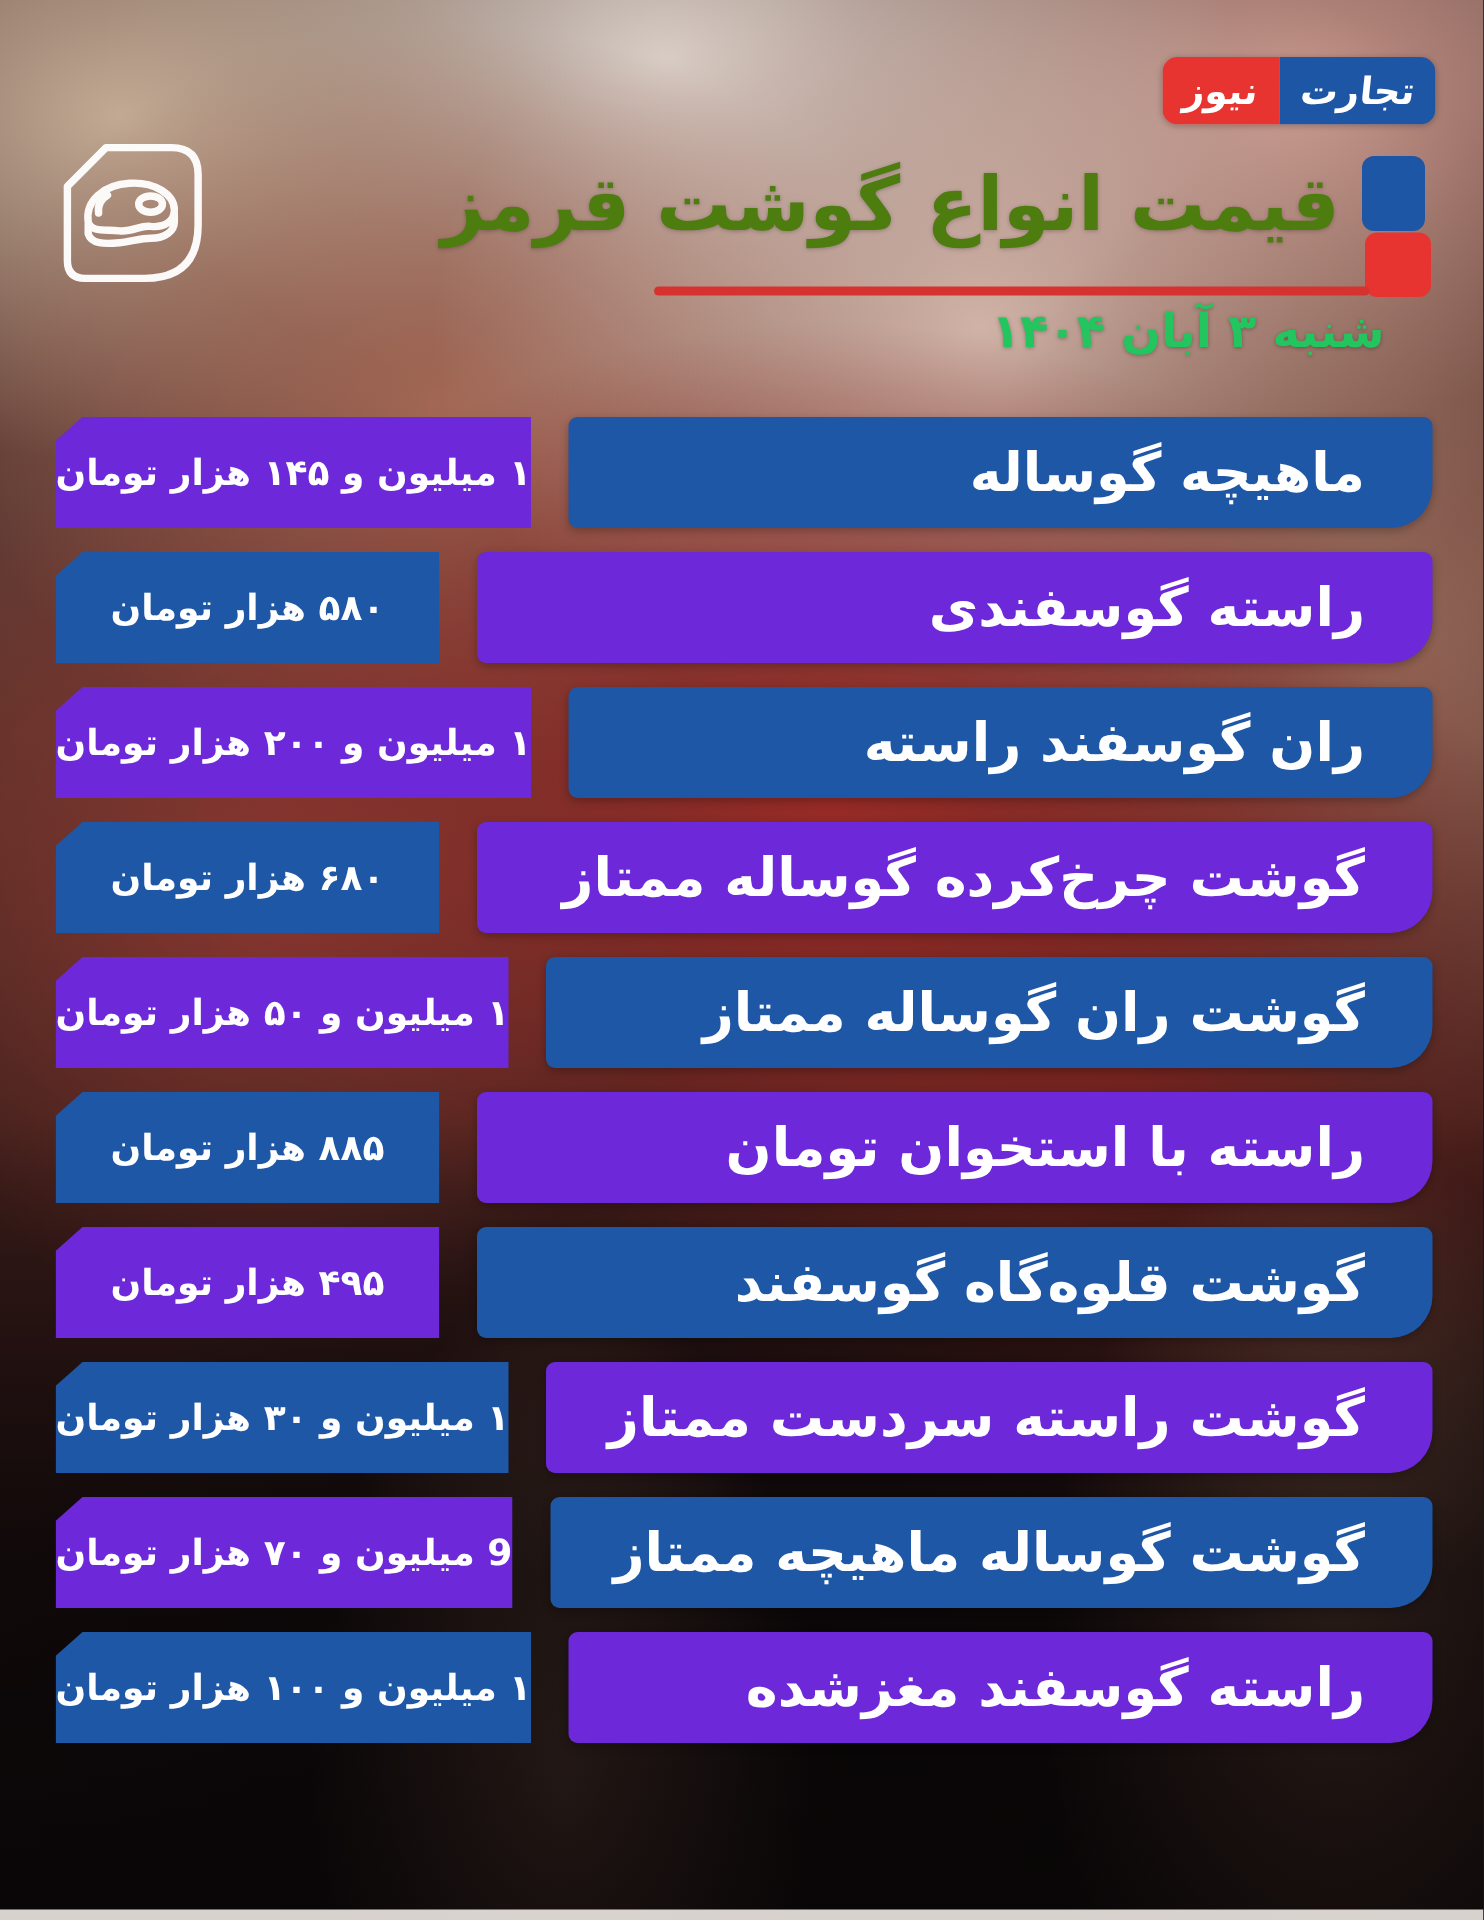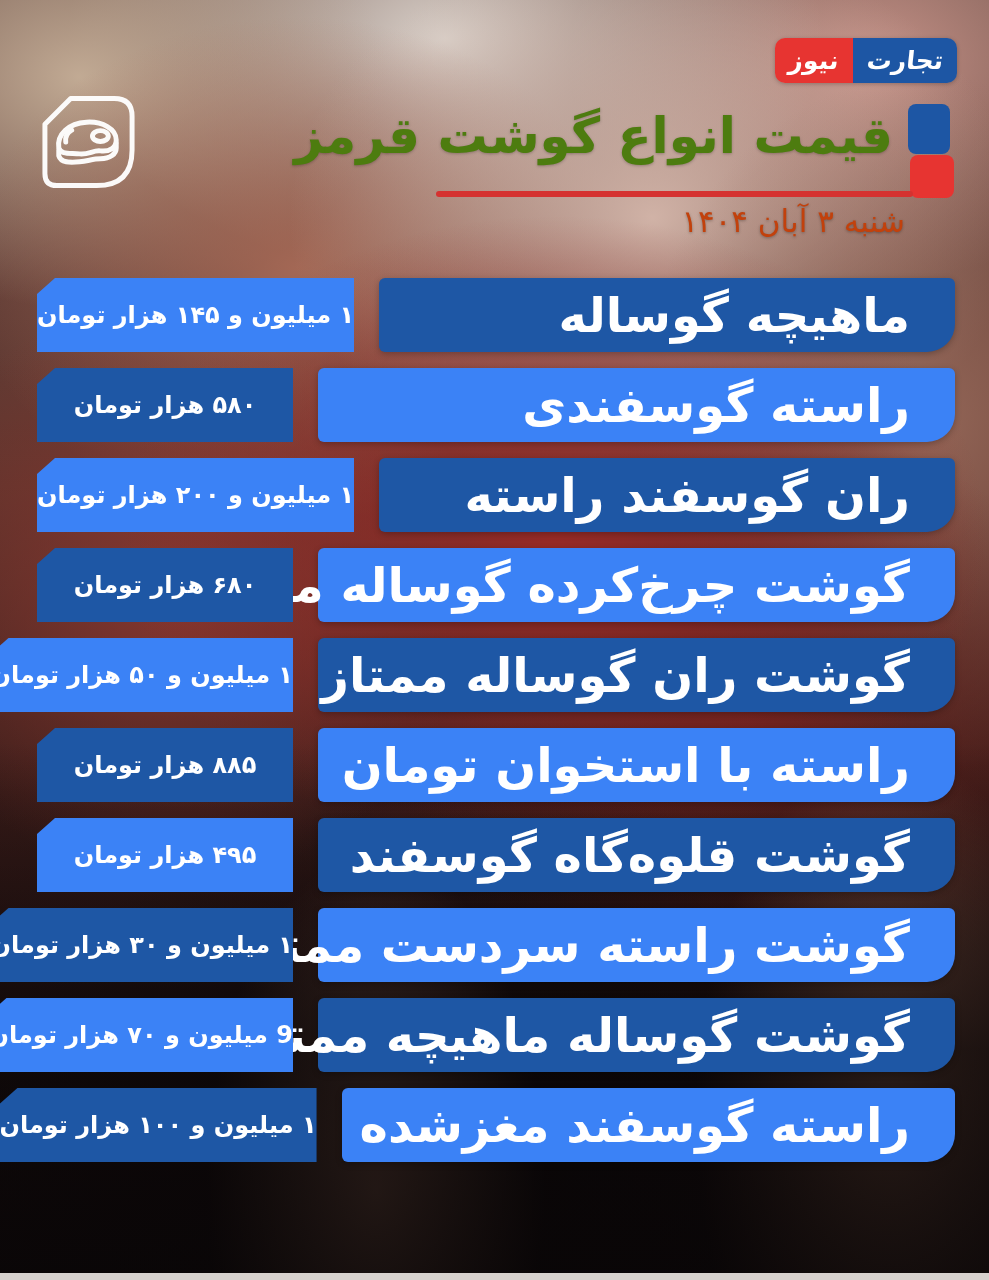--- a/index.html
+++ b/index.html
@@ -40,37 +40,37 @@
 
   .page-title{position:absolute;top:106px;right:96px;font-size:50px;line-height:1.2;
     font-weight:bold;color:#4d7c0f;white-space:nowrap;text-shadow:0 1px 3px rgba(0,0,0,.25);}
   .title-marker{position:absolute;top:104px;right:35px;width:46px;height:94px;}
   .title-marker .block-blue{position:absolute;top:0;right:4px;width:42px;height:50px;
     background:#1d56a4;border-radius:8px;}
   .title-marker .block-red{position:absolute;bottom:0;right:0;width:44px;height:43px;
     background:#e73431;border-radius:8px;}
   .title-underline{position:absolute;top:191px;right:76px;width:477px;height:6px;
     background:#d53230;border-radius:3px;}
-  .page-date{position:absolute;top:203px;right:84px;font-size:31px;font-weight:normal;
-    color:#c2410c;white-space:nowrap;text-shadow:0 1px 3px rgba(0,0,0,.3);}
+  .page-date{position:absolute;top:203px;right:66px;font-size:31px;font-weight:bold;
+    color:#22c55e;white-space:nowrap;text-shadow:0 1px 3px rgba(0,0,0,.3);}
 
   
   .meat-icon{position:absolute;left:37px;top:92px;width:103px;height:100px;opacity:.96;}
 
   
   .rows{position:absolute;top:278px;left:37px;right:34px;display:flex;
     flex-direction:column;gap:16px;direction:rtl;}
   .row{display:flex;gap:25px;height:74px;}
   .pill{color:#fff;font-weight:bold;box-sizing:border-box;display:flex;align-items:center;}
   .pill-name{width:637px;justify-content:flex-start;padding:0 45px 0 18px;
-    font-size:48px;white-space:nowrap;border-radius:6px 6px 28px 6px;
+    font-size:36px;white-space:nowrap;border-radius:6px 6px 28px 6px;
     box-shadow:0 2px 6px rgba(0,0,0,.25);}
   .pill-price{flex:1;justify-content:center;font-size:24px;white-space:nowrap;
     clip-path:polygon(18px 0, 100% 0, 100% 100%, 0 100%, 0 16px);}
-  .c-red{background:#3b82f6;}
+  .c-red{background:#6d28d9;}
   .c-blue{background:#1e57a5;}
 </style>
 </head>
 <body>
 
 <div id="stage">
 
   <div class="bg"></div>
   <div class="bg-darken"></div>
 

